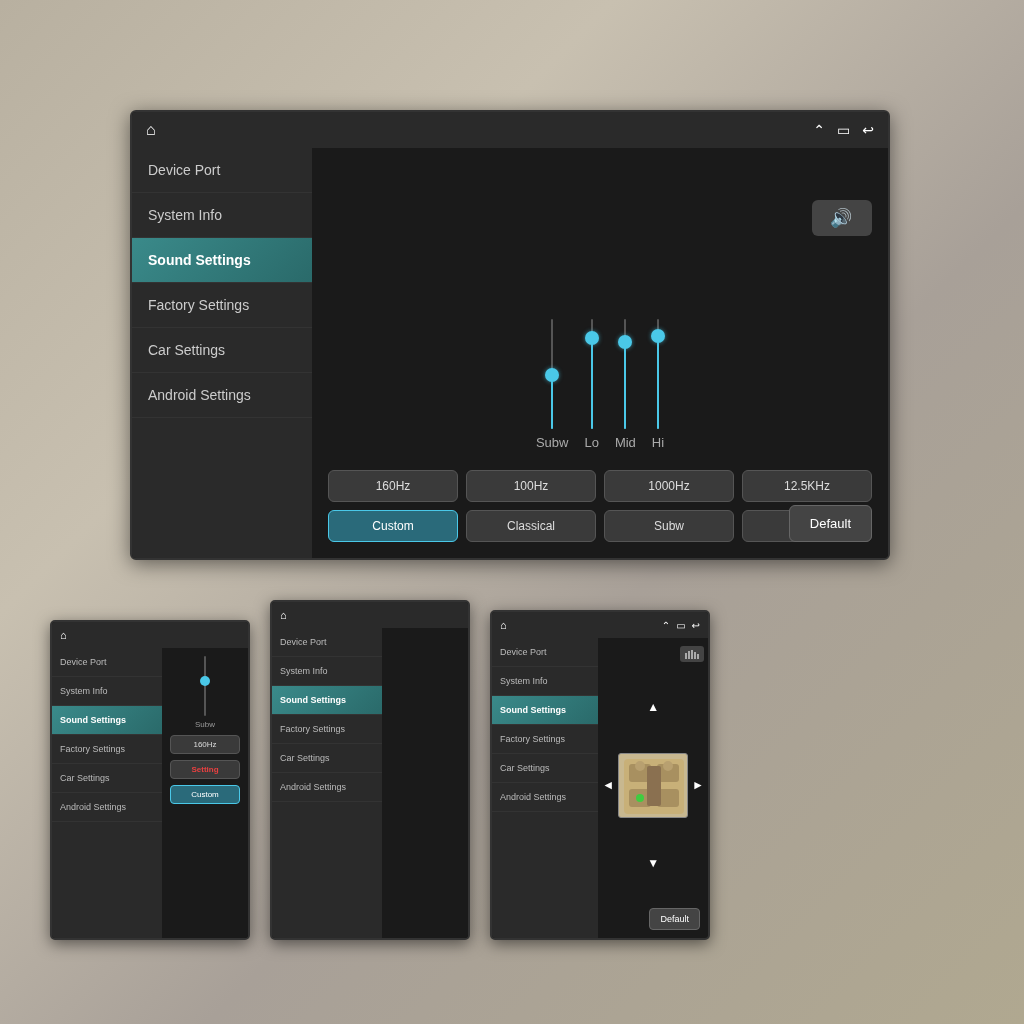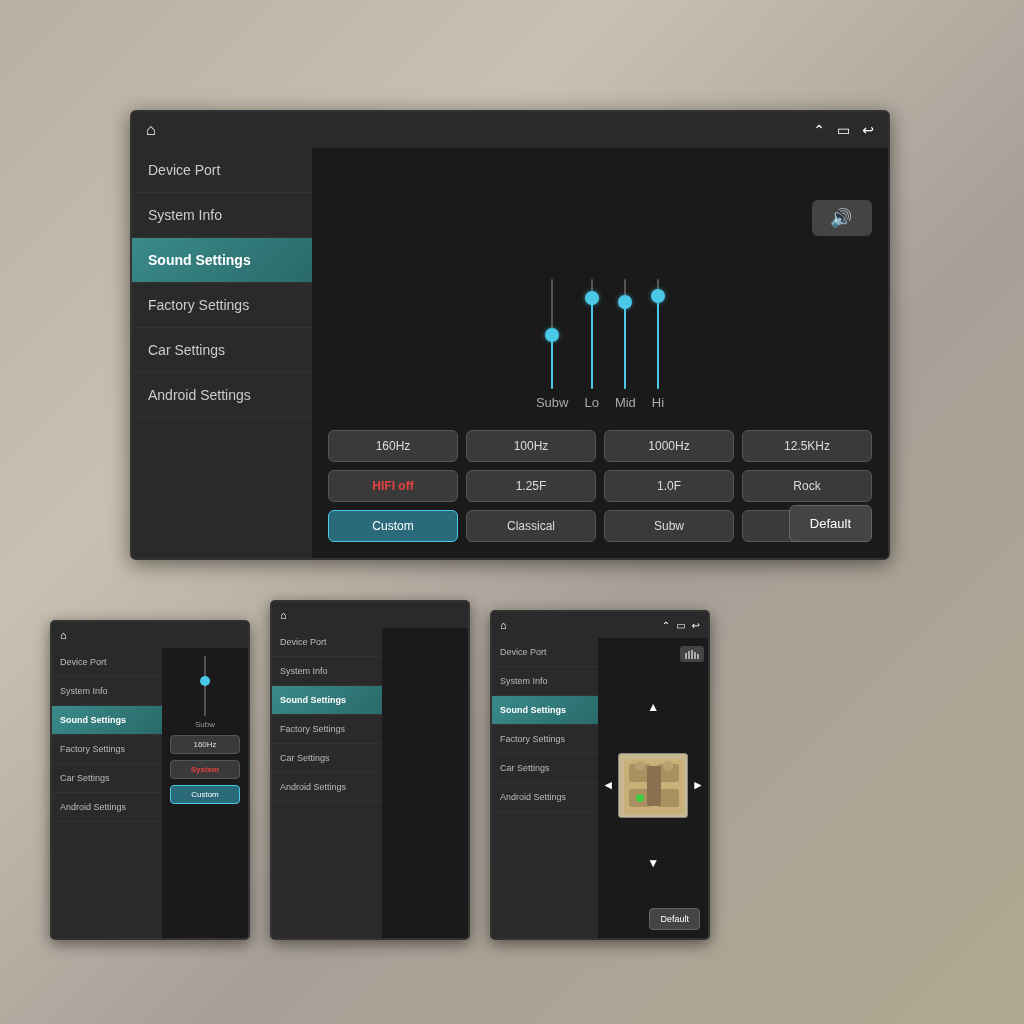--- a/index.html
+++ b/index.html
@@ -431,26 +431,20 @@
 
         <div class="button-rows">
 
           <div class="button-row">
             <div class="eq-btn">160Hz</div>
             <div class="eq-btn">100Hz</div>
             <div class="eq-btn">1000Hz</div>
             <div class="eq-btn">12.5KHz</div>
           </div>
 
-          <div class="button-row">
-            <div class="eq-btn hifi-off">HIFI off</div>
-            <div class="eq-btn">1.25F</div>
-            <div class="eq-btn">1.0F</div>
-            <div class="eq-btn">Rock</div>
-          </div>
 
           <div class="button-row">
             <div class="eq-btn active-custom">Custom</div>
             <div class="eq-btn">Classical</div>
             <div class="eq-btn">Subw</div>
             <div class="eq-btn">Pop</div>
           </div>
         </div>
 
         <div class="default-btn">Default</div>
@@ -475,21 +469,21 @@
         </div>
 
         <div class="small-main">
           <div class="small-eq-channel">
             <div class="small-slider-track" style="position:relative;">
               <div class="small-slider-knob" style="bottom:50%;"></div>
             </div>
             <span class="small-eq-label">Subw</span>
           </div>
           <div class="small-btn">160Hz</div>
-          <div class="small-btn hifi-off">System</div>
+          <div class="small-btn hifi-off">Setting</div>
           <div class="small-btn active-custom">Custom</div>
         </div>
       </div>
     </div>
 
     <div class="small-screen-2">
       <div class="small-status-bar">
         <span class="small-home-icon">⌂</span>
       </div>
       <div class="small-screen-content">

